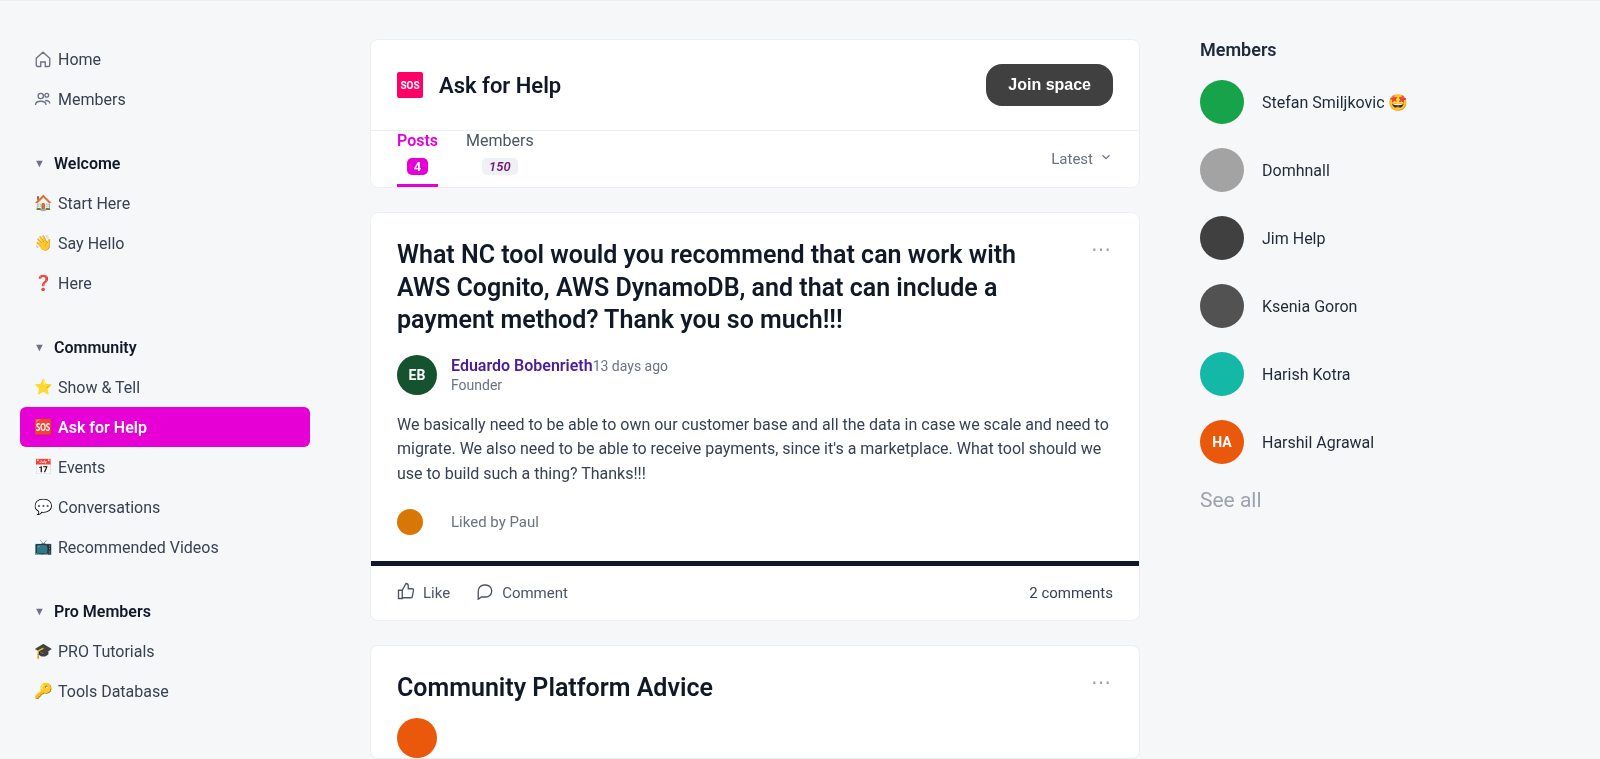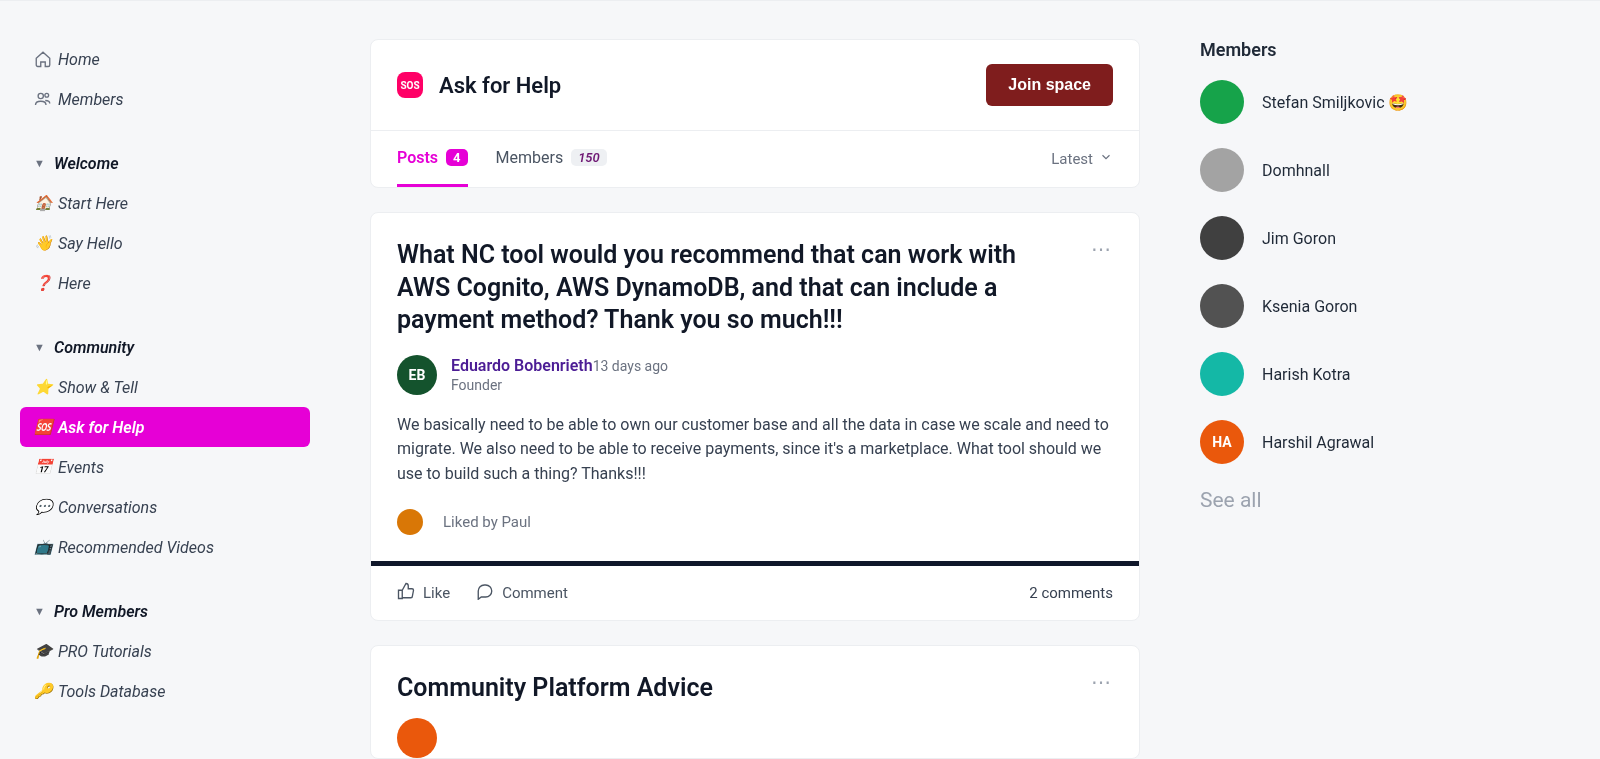--- a/index.html
+++ b/index.html
@@ -26,21 +26,20 @@
   }
   .nav-item, .section-title {
     display: flex;
     align-items: center;
     height: 40px;
     padding: 0 14px;
     font-size: 16px;
     color: #374151;
     border-radius: 6px;
     cursor: pointer;
-    font-style: italic;
   }
   .nav-item .ico {
     width: 24px;
     display: inline-flex;
     justify-content: flex-start;
     font-size: 15px;
     color: #6b7280;
   }
   .nav-item.active {
     background: #e600d6;
@@ -80,48 +79,49 @@
     align-items: center;
     justify-content: space-between;
     padding: 24px 26px;
     border-bottom: 1px solid #eceef1;
   }
   .space-header .left { display: flex; align-items: center; gap: 16px; }
   .space-icon {
     width: 26px; height: 26px;
     background: #ff0066;
     color: #fff;
-    border-radius: 8px;
+    border-radius: 2px;
     display: flex; align-items: center; justify-content: center;
     font-size: 10px; font-weight: 700;
   }
   .space-title { font-size: 22px; font-weight: 600; color: #111827; }
   .join-btn {
-    background: #7f1d1d;
+    background: #404040;
     color: #fff;
     border: none;
-    border-radius: 6px;
+    border-radius: 16px;
     padding: 12px 22px;
     font-size: 16px;
     font-weight: 700;
     cursor: pointer;
   }
   .space-tabs {
     display: flex;
     align-items: center;
     padding: 0 26px;
     height: 56px;
     gap: 28px;
   }
   .tab {
     display: flex; align-items: center; gap: 8px;
     font-size: 16px; color: #4b5563;
     height: 100%;
     border-bottom: 3px solid transparent;
     cursor: pointer;
+    flex-direction: column;
   }
   .tab.active { color: #e600d6; font-weight: 600; border-bottom-color: #e600d6; }
   .badge {
     background: #e600d6; color: #fff;
     border-radius: 5px;
     padding: 1px 7px;
     font-size: 13px; font-weight: 700;
   }
   .badge.muted { background: #eef0f3; color: #701a75; font-weight: 600; font-style: italic; }
   .sort {
@@ -146,21 +146,21 @@
   .avatar {
     width: 40px; height: 40px; border-radius: 50%;
     display: flex; align-items: center; justify-content: center;
     color: #fff; font-weight: 700;
   }
   .avatar.xs { width: 26px; height: 26px; }
   .author-name { font-size: 16px; font-weight: 600; color: #4c1d95; }
   .author-role { font-size: 14px; color: #6b7280; margin-top: 2px; }
   .post-time { font-size: 14px; color: #6b7280; }
   .post-body { margin-top: 18px; font-size: 16px; line-height: 1.55; color: #374151; }
-  .liked-by { display: flex; align-items: center; gap: 20px; margin-top: 22px; color: #6b7280; font-size: 15px; }
+  .liked-by { display: flex; align-items: center; gap: 28px; margin-top: 22px; color: #6b7280; font-size: 15px; }
   .post-actions {
     border-top: 5px solid #0f172a;
     display: flex; align-items: center;
     padding: 16px 26px;
     gap: 26px;
     color: #4b5563;
     font-size: 15px;
   }
   .action { display: flex; align-items: center; gap: 8px; cursor: pointer; }
   .action svg { width: 18px; height: 18px; stroke: currentColor; fill: none; stroke-width: 1.8; }
@@ -357,21 +357,21 @@
         <div class="member-row">
           <div class="avatar" style="background: rgb(22, 163, 74);"></div>
           <div class="member-name">Stefan Smiljkovic 🤩</div>
         </div>
         <div class="member-row">
           <div class="avatar" style="background: rgb(163, 163, 163);"></div>
           <div class="member-name">Domhnall</div>
         </div>
         <div class="member-row">
           <div class="avatar" style="background: rgb(64, 64, 64);"></div>
-          <div class="member-name">Jim Goron</div>
+          <div class="member-name">Jim Help</div>
         </div>
         <div class="member-row">
           <div class="avatar" style="background: rgb(82, 82, 82);"></div>
           <div class="member-name">Ksenia Goron</div>
         </div>
         <div class="member-row">
           <div class="avatar" style="background: rgb(20, 184, 166);"></div>
           <div class="member-name">Harish Kotra</div>
         </div>
         <div class="member-row">

